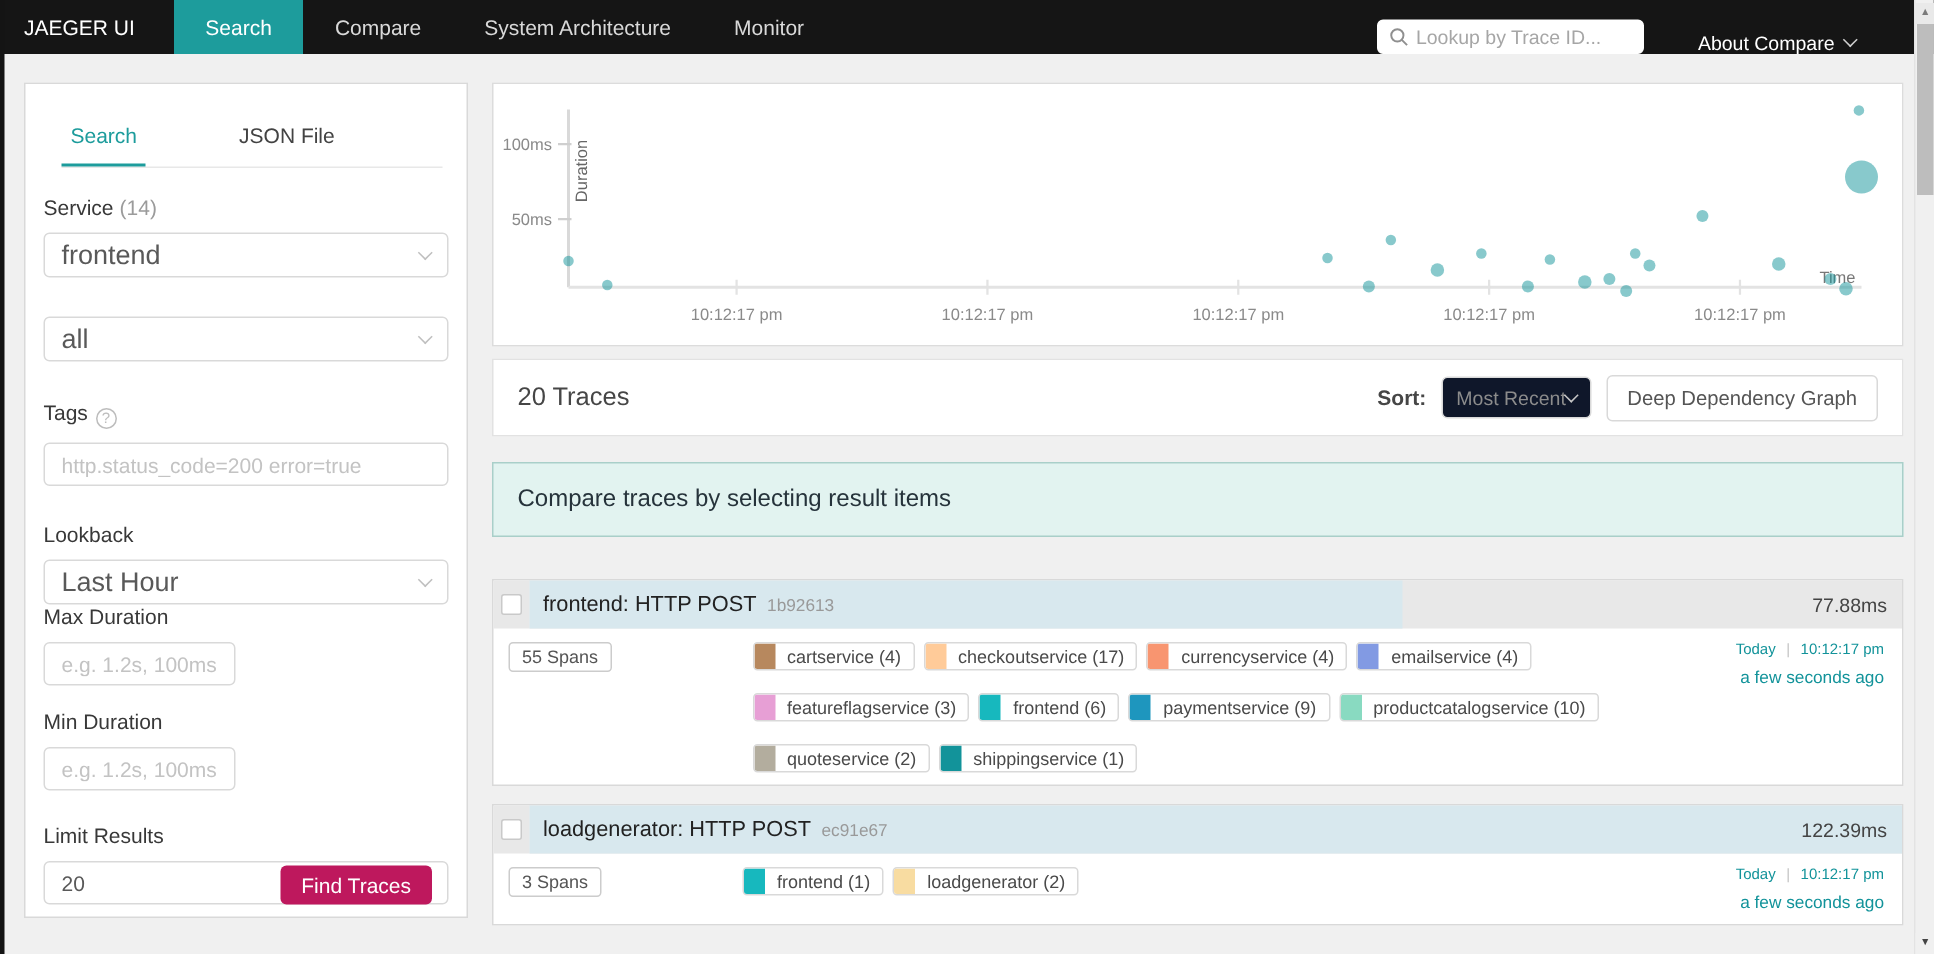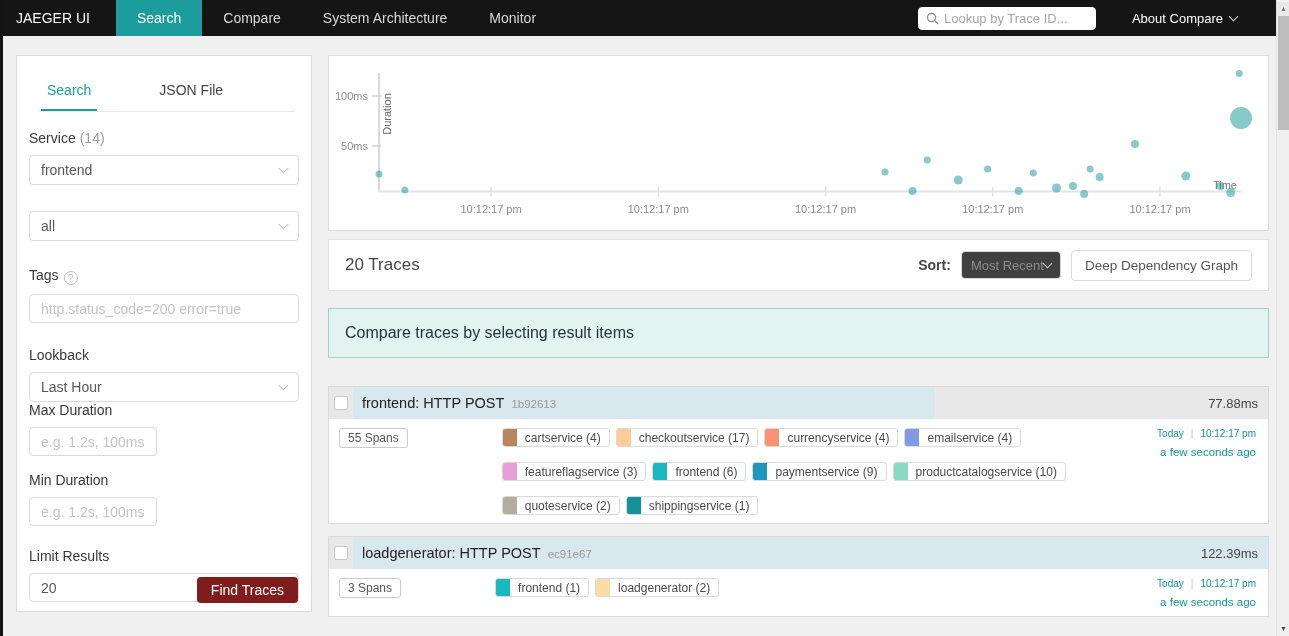--- a/index.html
+++ b/index.html
@@ -4,63 +4,63 @@
 <style>
   * { margin:0; padding:0; box-sizing:border-box; }
   html,body { width:1289px; height:636px; overflow:hidden; background:#f0f0f0;
     font-family:"Liberation Sans", sans-serif; }
   
   .navbar { position:absolute; left:0; top:0; width:1289px; height:36px; background:#151515;
     display:flex; align-items:stretch; z-index:5; }
   .brand { color:#fff; font-size:14px; display:flex; align-items:center; padding:0 26px 0 16px; }
   .nav-item { color:#d9d9d9; font-size:14px; display:flex; align-items:center; padding:0 21px; cursor:pointer; }
   .nav-item.active { background:#1d9c9c; color:#fff; }
-  .nav-right { margin-left:auto; display:flex; align-items:center; }
+  .nav-right { margin-left:auto; display:flex; align-items:flex-end; }
   .trace-lookup { width:178px; height:23px; background:#fff; border:1px solid #fff; border-radius:4px;
     display:flex; align-items:center; padding:0 7px; margin-right:36px; }
   .trace-lookup input { border:none; outline:none; flex:1; font-size:13px; color:#555; background:transparent;
     font-family:"Liberation Sans", sans-serif; }
   .trace-lookup input::placeholder { color:#a6a6a6; }
   .about { color:#fff; font-size:13px; display:flex; align-items:center; gap:7px; margin-right:52px; cursor:pointer; }
   .chev { width:7px; height:7px; border-right:1.5px solid #cfcfcf; border-bottom:1.5px solid #cfcfcf;
     transform:rotate(45deg); margin-top:-4px; flex:none; }
   .left-edge { position:absolute; left:0; top:0; width:3px; height:636px; background:#141414; z-index:6; }
   
   .sidebar { position:absolute; left:16px; top:55px; width:296px; height:557px; background:#fff;
     border:1px solid #d9d9d9; }
   .side-tabs { margin:16px 16px 0 24px; display:flex; gap:56px; border-bottom:1px solid #e8e8e8; }
   .side-tab { font-size:14px; color:#434343; padding:10px 6px 11px; cursor:pointer; border-bottom:2px solid transparent; }
   .side-tab.active { color:#1d9c9c; border-bottom-color:#1d9c9c; }
   .fld { margin:0 12px; }
   .fld-label { font-size:14px; color:#383838; }
   .fld-label .cnt { color:#9b9b9b; margin-left:4px; }
   .selectbox { margin-top:9px; height:30px; border:1px solid #d9d9d9; border-radius:4px; background:#fff;
     display:flex; align-items:center; padding:0 11px; cursor:pointer; }
-  .selectbox .val { font-size:14px; color:#595959; flex:1; }
+  .selectbox .val { font-size:18px; color:#595959; flex:1; }
   .textbox { margin-top:9px; height:29px; width:100%; border:1px solid #d9d9d9; border-radius:4px;
     padding:0 11px; font-size:14px; color:#595959; outline:none; font-family:"Liberation Sans", sans-serif; }
   .textbox::placeholder { color:#c3c3c3; }
   .mt18 { margin-top:18px; } .mt26 { margin-top:26px; } .mt24 { margin-top:24px; } .mt22 { margin-top:22px; }
   .dur-row { display:flex; gap:16px; margin:0 12px;flex-direction:column; }
   .dur-col { width:128px; }
   .dur-col .textbox { width:128px; }
-  .find-btn { position:absolute; right:13px; top:521px; background:#7f1d1d; color:#fff; border:none;
+  .find-btn { position:absolute; right:23px; top:521px; background:#be185d; color:#fff; border:none;
     border-radius:4px; font-size:14px; padding:5px 14px; cursor:pointer; font-family:"Liberation Sans", sans-serif; }
   .help-icon { display:inline-block; width:14px; height:14px; border-radius:50%; background:#fff;
     border:1px solid #bdbdbd; color:#bdbdbd; font-size:10px; line-height:13px; text-align:center;
     margin-left:5px; vertical-align:-2px; }
   
   .main { position:absolute; left:328px; top:55px; width:941px; }
   .chart-card { height:176px; background:#fff; border:1px solid #dcdcdc; position:relative; }
   .results-head { margin-top:8px; height:52px; background:#fff; border:1px solid #e2e2e2;
     display:flex; align-items:center; padding:0 16px; }
   .results-title { font-size:17px; color:#464646; }
   .rh-right { margin-left:auto; display:flex; align-items:center; gap:10px; }
   .sort-label { font-size:14px; font-weight:bold; color:#464646; }
-  .sort-select { width:100px; height:28px; border:1px solid #d9d9d9; border-radius:4px; background:#404040;
+  .sort-select { width:100px; height:28px; border:1px solid #d9d9d9; border-radius:4px; background:#0f172a;
     display:flex; align-items:center; padding:0 9px; cursor:pointer; }
   .sort-select .val { font-size:13px; color:#8c8c8c; flex:1; }
   .ddg-btn { height:31px; background:#fff; border:1px solid #d9d9d9; border-radius:4px; font-size:13.5px;
     color:#555; padding:0 13px; cursor:pointer; font-family:"Liberation Sans", sans-serif; }
   .banner { margin-top:17px; height:50px; background:#e2f3f0; border:1px solid #a9cfc9;
     display:flex; align-items:center; padding:0 16px; font-size:16px; color:#26333b; }
   
   .trace-card { background:#fff; border:1px solid #d9d9d9; }
   .t1 { margin-top:28px; } .t2 { margin-top:12px; } .t3 { margin-top:20px; height:60px; overflow:hidden; }
   .trace-header { display:flex; height:32px; cursor:pointer; }

